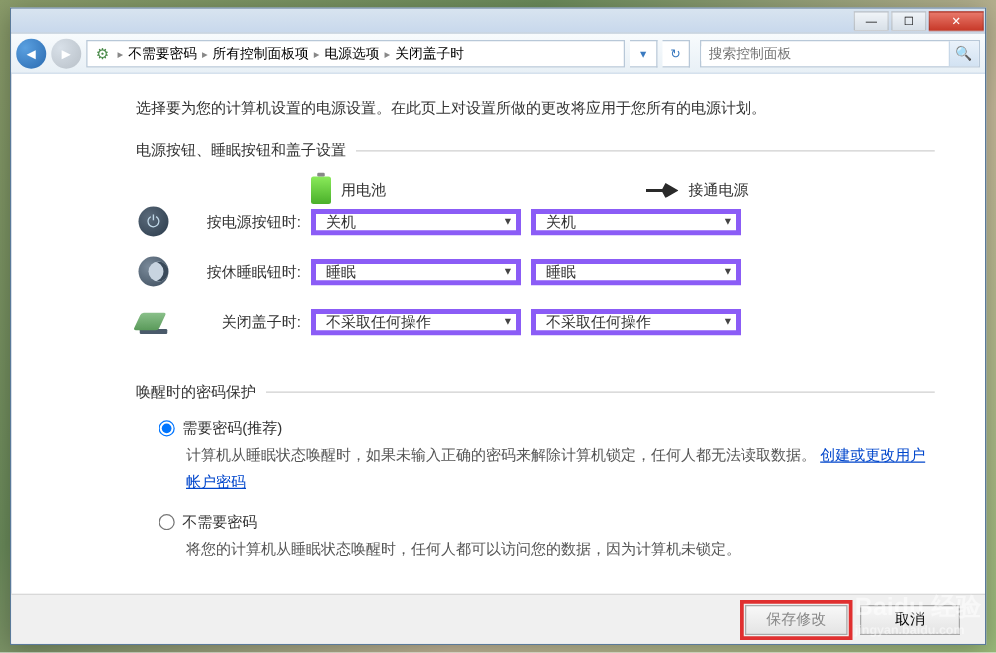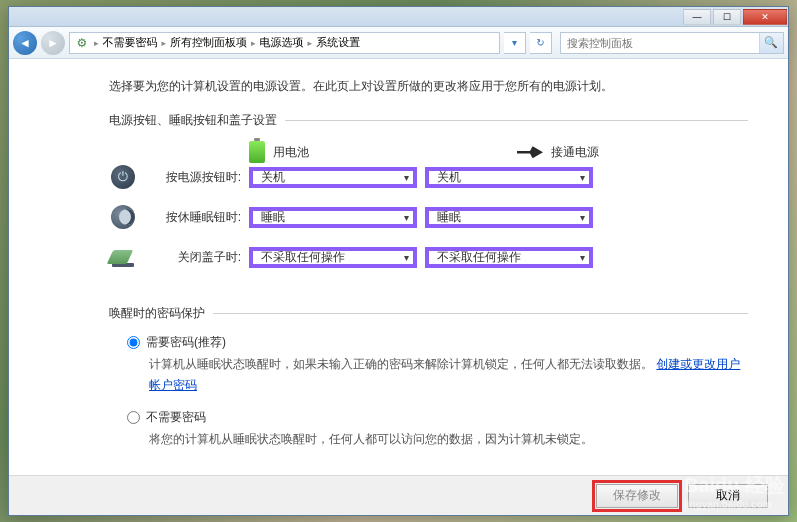--- a/index.html
+++ b/index.html
@@ -67,21 +67,21 @@
     <div class="nav-circle nav-fwd">►</div>
     <div class="addr">
       <span class="addr-icon">⚙</span>
       <span class="sep">▸</span>
       <span class="crumb">不需要密码</span>
       <span class="sep">▸</span>
       <span class="crumb">所有控制面板项</span>
       <span class="sep">▸</span>
       <span class="crumb">电源选项</span>
       <span class="sep">▸</span>
-      <span class="crumb">系统设置</span>
+      <span class="crumb">关闭盖子时</span>
     </div>
     <div class="addr-btn">▾</div>
     <div class="addr-btn">↻</div>
     <div class="searchbox">
       <input placeholder="搜索控制面板" style="">
       <div class="search-btn">🔍</div>
     </div>
   </div>
 
   <div class="content">

